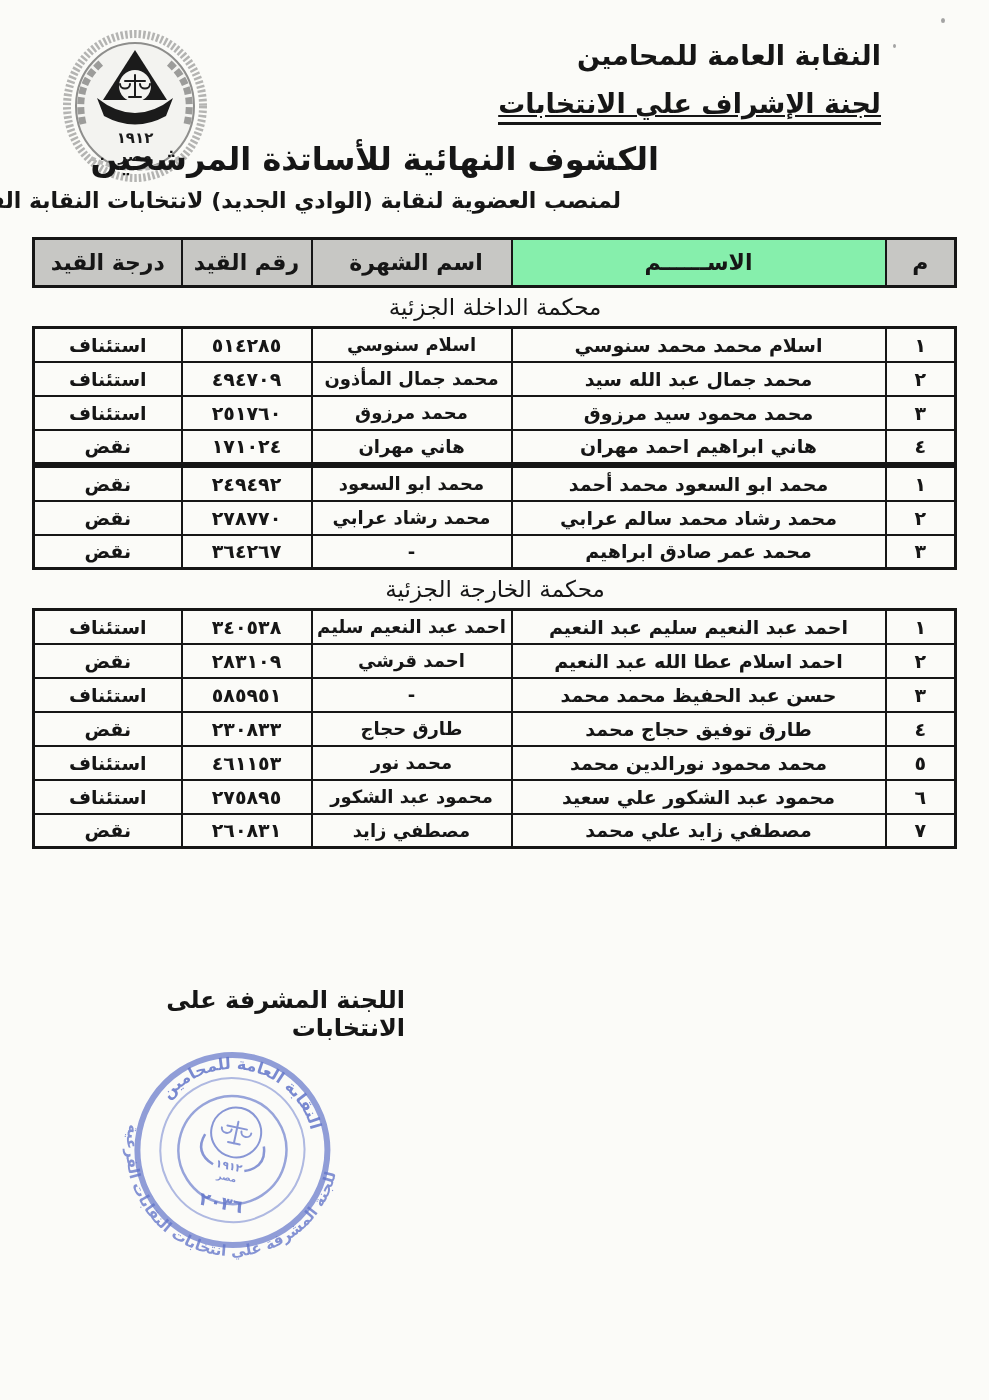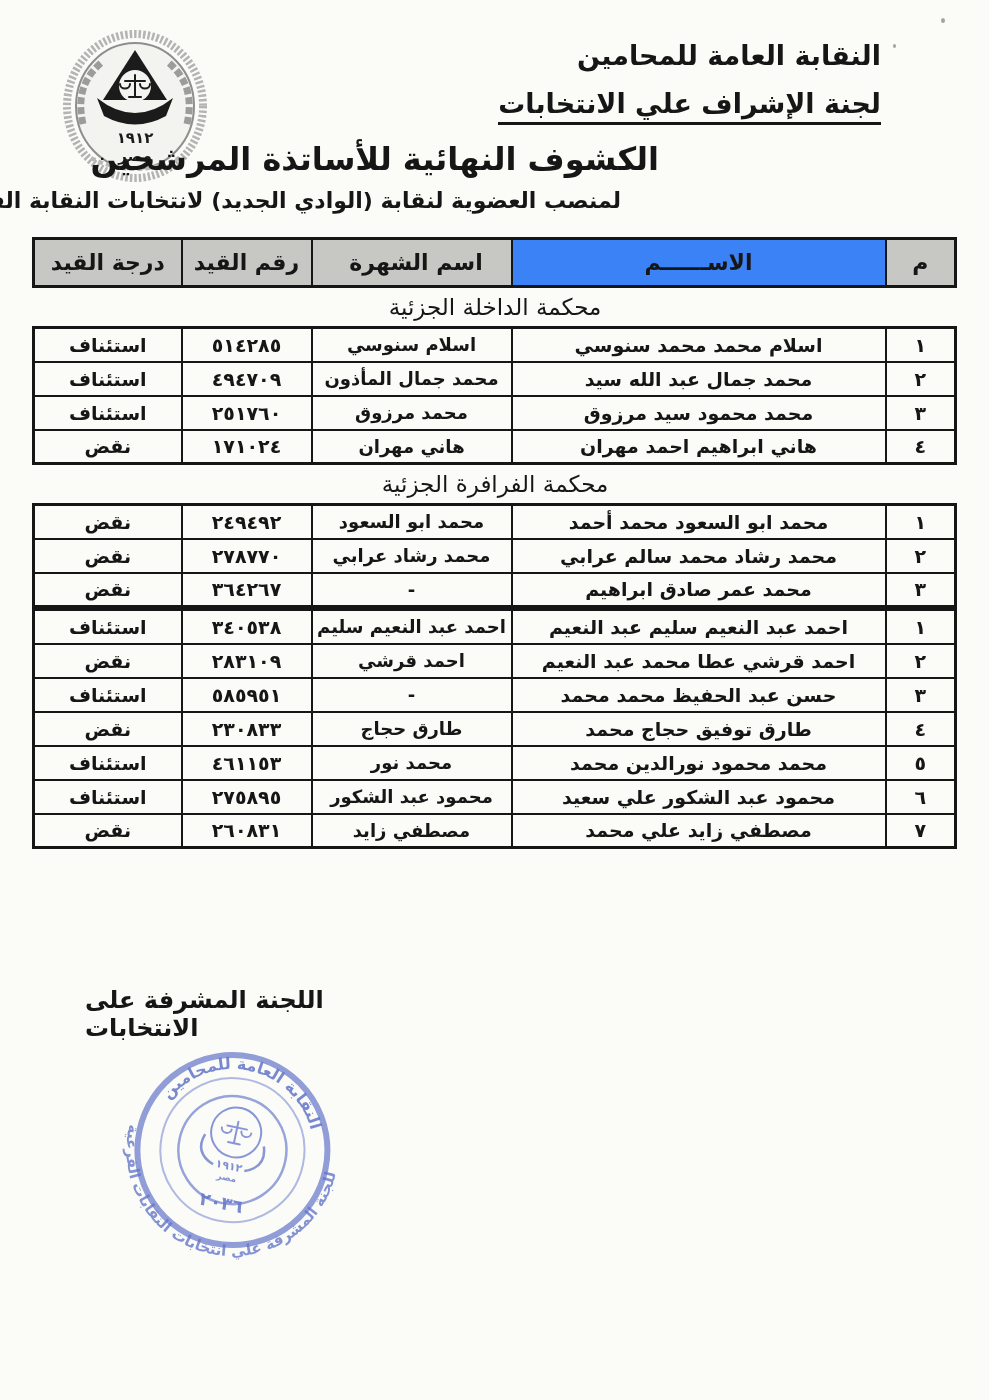--- a/index.html
+++ b/index.html
@@ -6,21 +6,21 @@
   html, body { width:989px; height:1400px; }
   body {
     position:relative;
     background:#fbfbf8;
     font-family:"DejaVu Sans", sans-serif;
     color:#161616;
     overflow:hidden;
   }
   .hdr { position:absolute; font-weight:bold; white-space:nowrap; direction:rtl; }
   .org-title       { top:40px;  right:108px; font-size:27px; }
-  .committee-title { top:88px;  right:108px; font-size:27px; border-bottom:3px solid #161616; padding-bottom:3px; }
+  .committee-title { top:88px;  right:108px; font-size:27px; border-bottom:3px solid #161616; padding-bottom:3px;text-decoration:underline; }
   .list-title      { top:140px; right:330px; font-size:32px; }
   .sub-title       { top:188px; right:368px; font-size:22px; }
 
   .logo-wrap { position:absolute; left:55px; top:30px; width:160px; height:160px; }
 
   .tables { position:absolute; left:33px; top:237px; width:924px; direction:rtl; }
   table.grid {
     width:100%;
     border-collapse:collapse;
     table-layout:fixed;
@@ -40,21 +40,21 @@
   col.c-no { width:70px; } col.c-name { width:374px; }
   col.c-shohra { width:200px; } col.c-reg { width:130px; } col.c-deg { width:148px; }
 
   .sec-title {
     height:38px; display:flex; align-items:center; justify-content:center;
     font-size:23px; font-weight:normal; direction:rtl;
   }
 
   .signature {
     position:absolute; left:85px; top:986px; width:320px;
-    text-align:left; font-size:24px; font-weight:bold; direction:rtl;
+    text-align:right; font-size:24px; font-weight:bold; direction:rtl;
   }
 
   .stamp-wrap {
     position:absolute; left:112px; top:1032px; width:240px; height:240px;
     transform:rotate(12deg); opacity:.9;
   }
   .speck { position:absolute; background:#a3a3a3; border-radius:50%; width:4px; height:5px; }
   .speck.s1 { left:941px; top:18px; }
   .speck.s2 { left:893px; top:44px; width:3px; height:4px; }
 </style>
@@ -98,21 +98,21 @@
     <colgroup>
       <col class="c-no">
         <col class="c-name">
         <col class="c-shohra">
         <col class="c-reg">
         <col class="c-deg">
     </colgroup>
     <tbody>
       <tr>
         <th style="background: rgb(199, 199, 196);">م</th>
-        <th style="background: #3b82f6;">الاســــــم</th>
+        <th style="background: #86efac;">الاســــــم</th>
         <th style="background: rgb(199, 199, 196); padding-left: 9px;">اسم الشهرة</th>
         <th style="background: rgb(199, 199, 196);">رقم القيد</th>
         <th style="background: rgb(199, 199, 196);">درجة القيد</th>
       </tr>
     </tbody>
   </table>
   <div id="sections-host">
   <div class="sec-title">محكمة الداخلة الجزئية</div>
   <table class="grid">
     <colgroup>
@@ -150,21 +150,20 @@
   <tr>
     <td class="cell-no">٤</td>
     <td class="cell-name">هاني ابراهيم احمد مهران</td>
     <td class="cell-known-as">هاني مهران</td>
     <td class="cell-reg">١٧١٠٢٤</td>
     <td class="cell-deg">نقض</td>
   </tr>
 </tbody>
   </table>
 
-  <div class="sec-title">محكمة الفرافرة الجزئية</div>
   <table class="grid">
     <colgroup>
       <col class="c-no">
           <col class="c-name">
           <col class="c-shohra">
           <col class="c-reg">
           <col class="c-deg">
     </colgroup>
     <tbody>
   <tr>
@@ -186,40 +185,41 @@
   <tr>
     <td class="cell-no">٣</td>
     <td class="cell-name">محمد عمر صادق ابراهيم</td>
     <td class="cell-known-as">-</td>
     <td class="cell-reg">٣٦٤٢٦٧</td>
     <td class="cell-deg">نقض</td>
   </tr>
 </tbody>
   </table>
 
+  <div class="sec-title">محكمة الخارجة الجزئية</div>
   <table class="grid">
     <colgroup>
       <col class="c-no">
           <col class="c-name">
           <col class="c-shohra">
           <col class="c-reg">
           <col class="c-deg">
     </colgroup>
     <tbody>
   <tr>
     <td class="cell-no">١</td>
     <td class="cell-name">احمد عبد النعيم سليم عبد النعيم</td>
     <td class="cell-known-as">احمد عبد النعيم سليم</td>
     <td class="cell-reg">٣٤٠٥٣٨</td>
     <td class="cell-deg">استئناف</td>
   </tr>
 
   <tr>
     <td class="cell-no">٢</td>
-    <td class="cell-name">احمد قرشي عطا محمد عبد النعيم</td>
+    <td class="cell-name">احمد اسلام عطا الله عبد النعيم</td>
     <td class="cell-known-as">احمد قرشي</td>
     <td class="cell-reg">٢٨٣١٠٩</td>
     <td class="cell-deg">نقض</td>
   </tr>
 
   <tr>
     <td class="cell-no">٣</td>
     <td class="cell-name">حسن عبد الحفيظ محمد محمد</td>
     <td class="cell-known-as">-</td>
     <td class="cell-reg">٥٨٥٩٥١</td>

